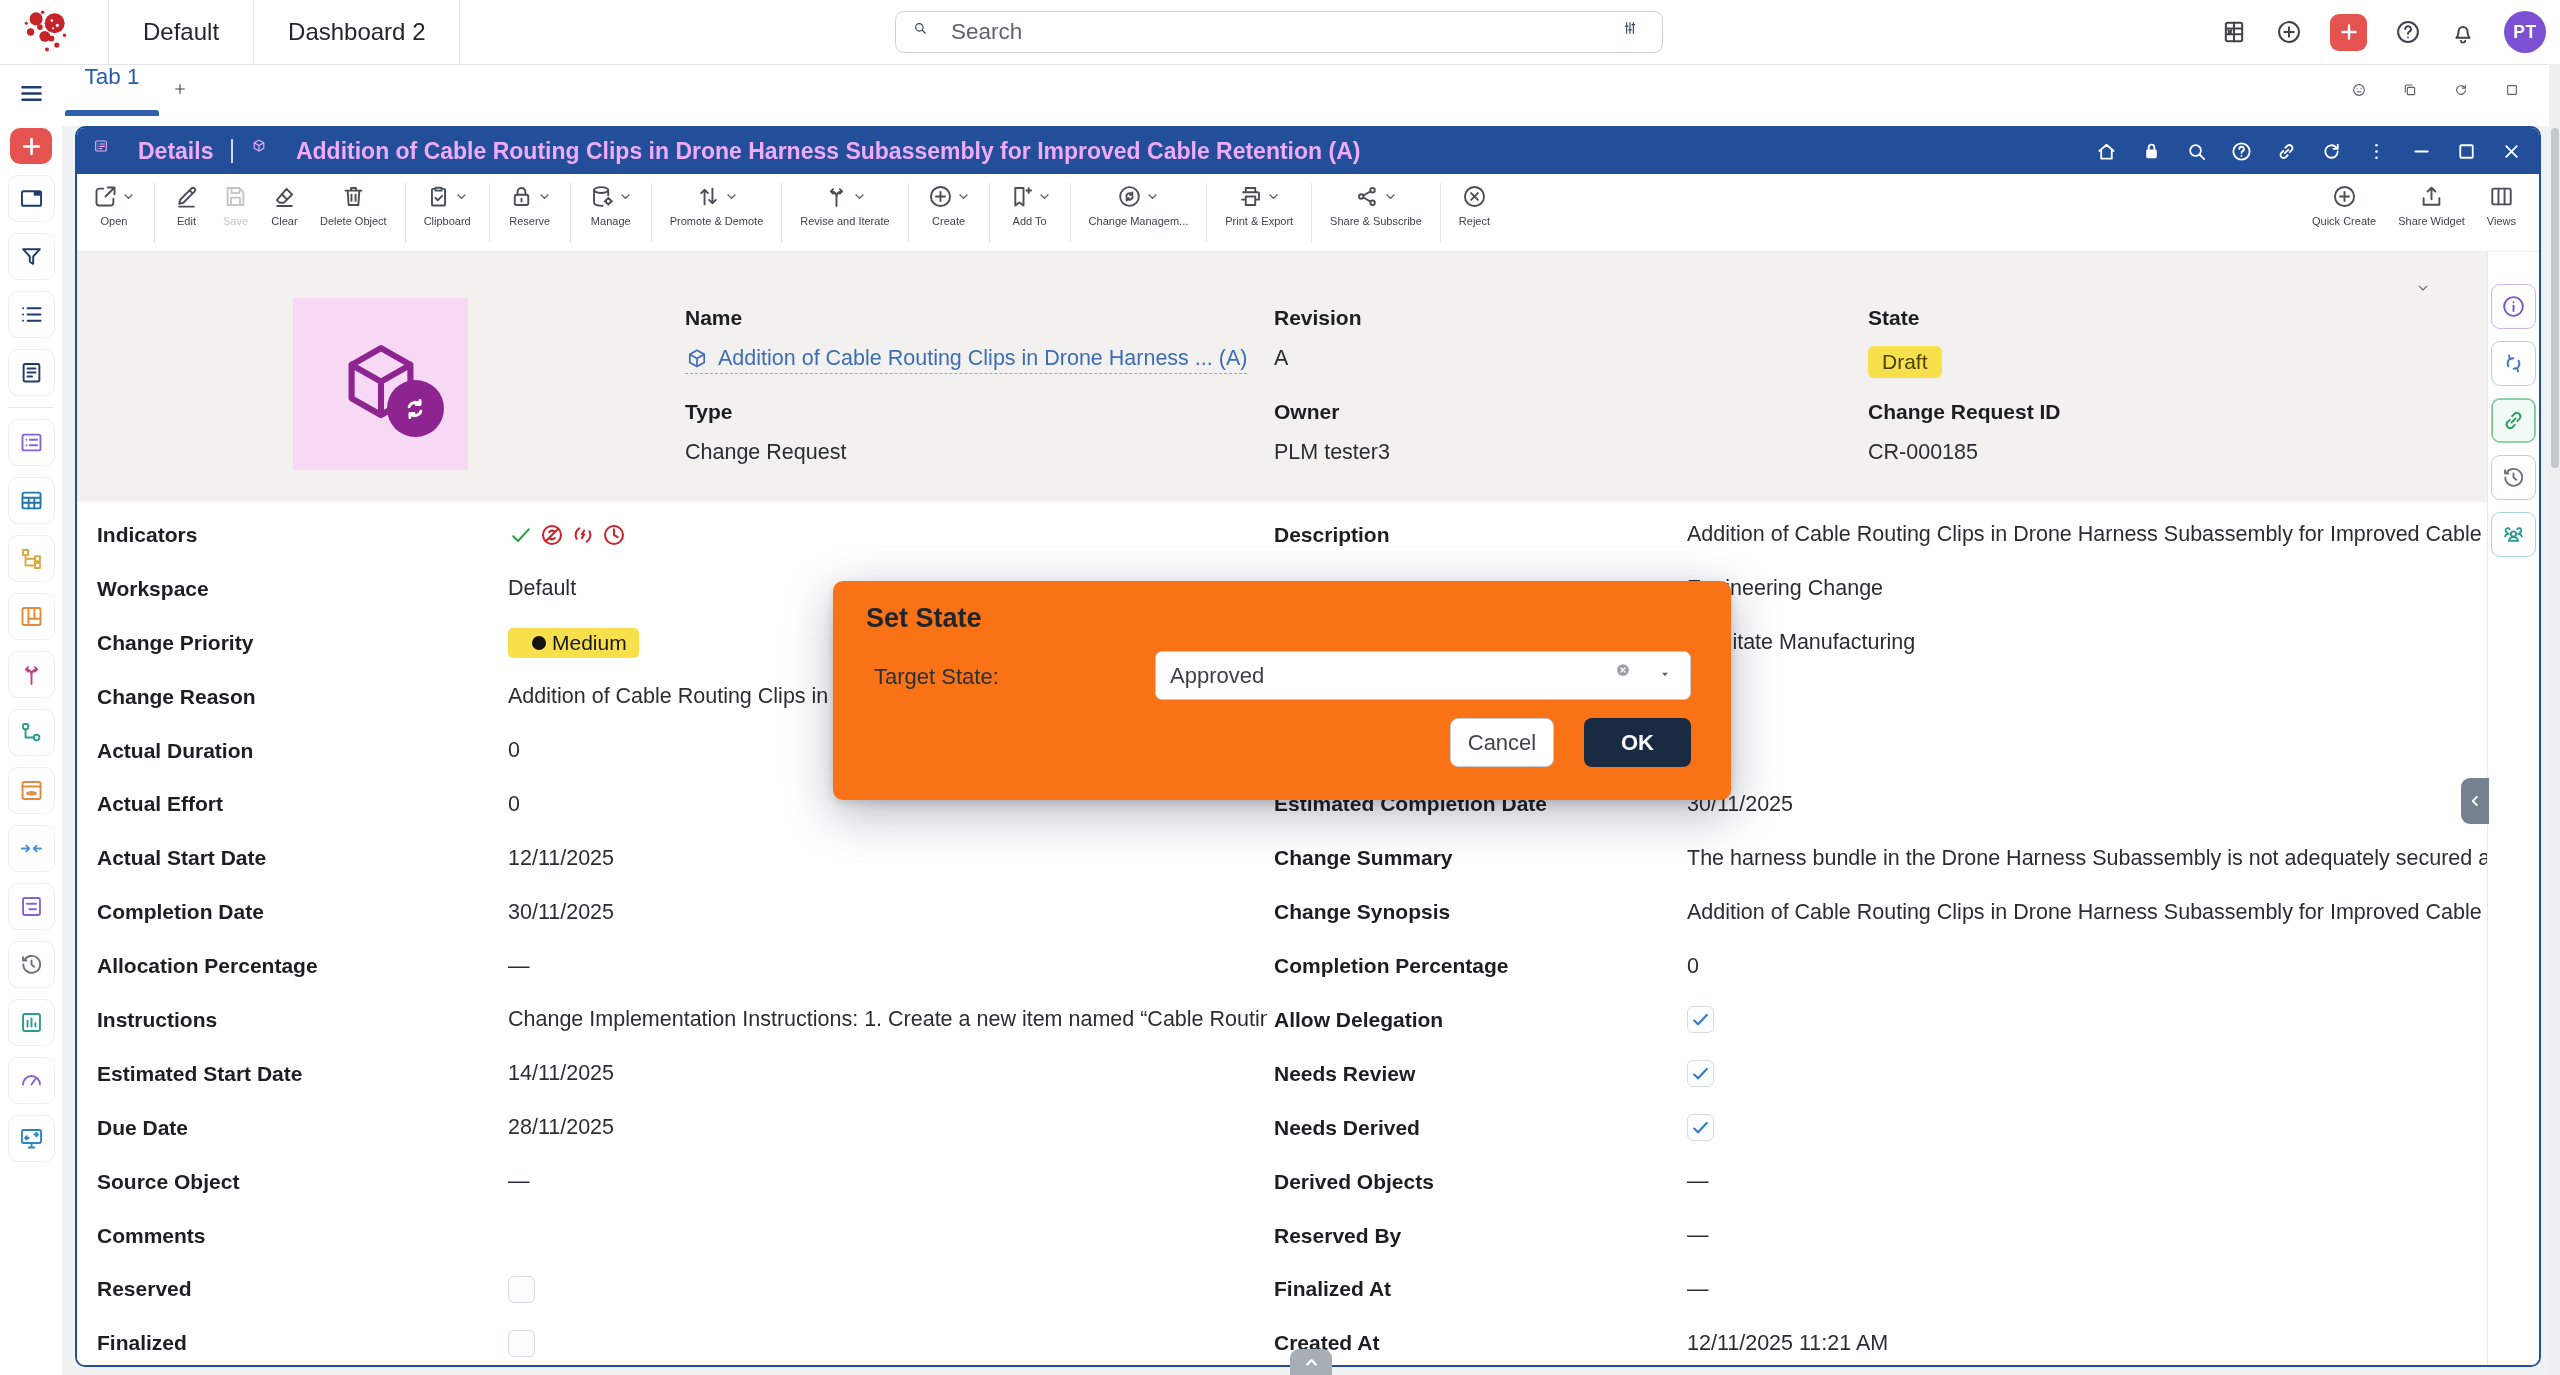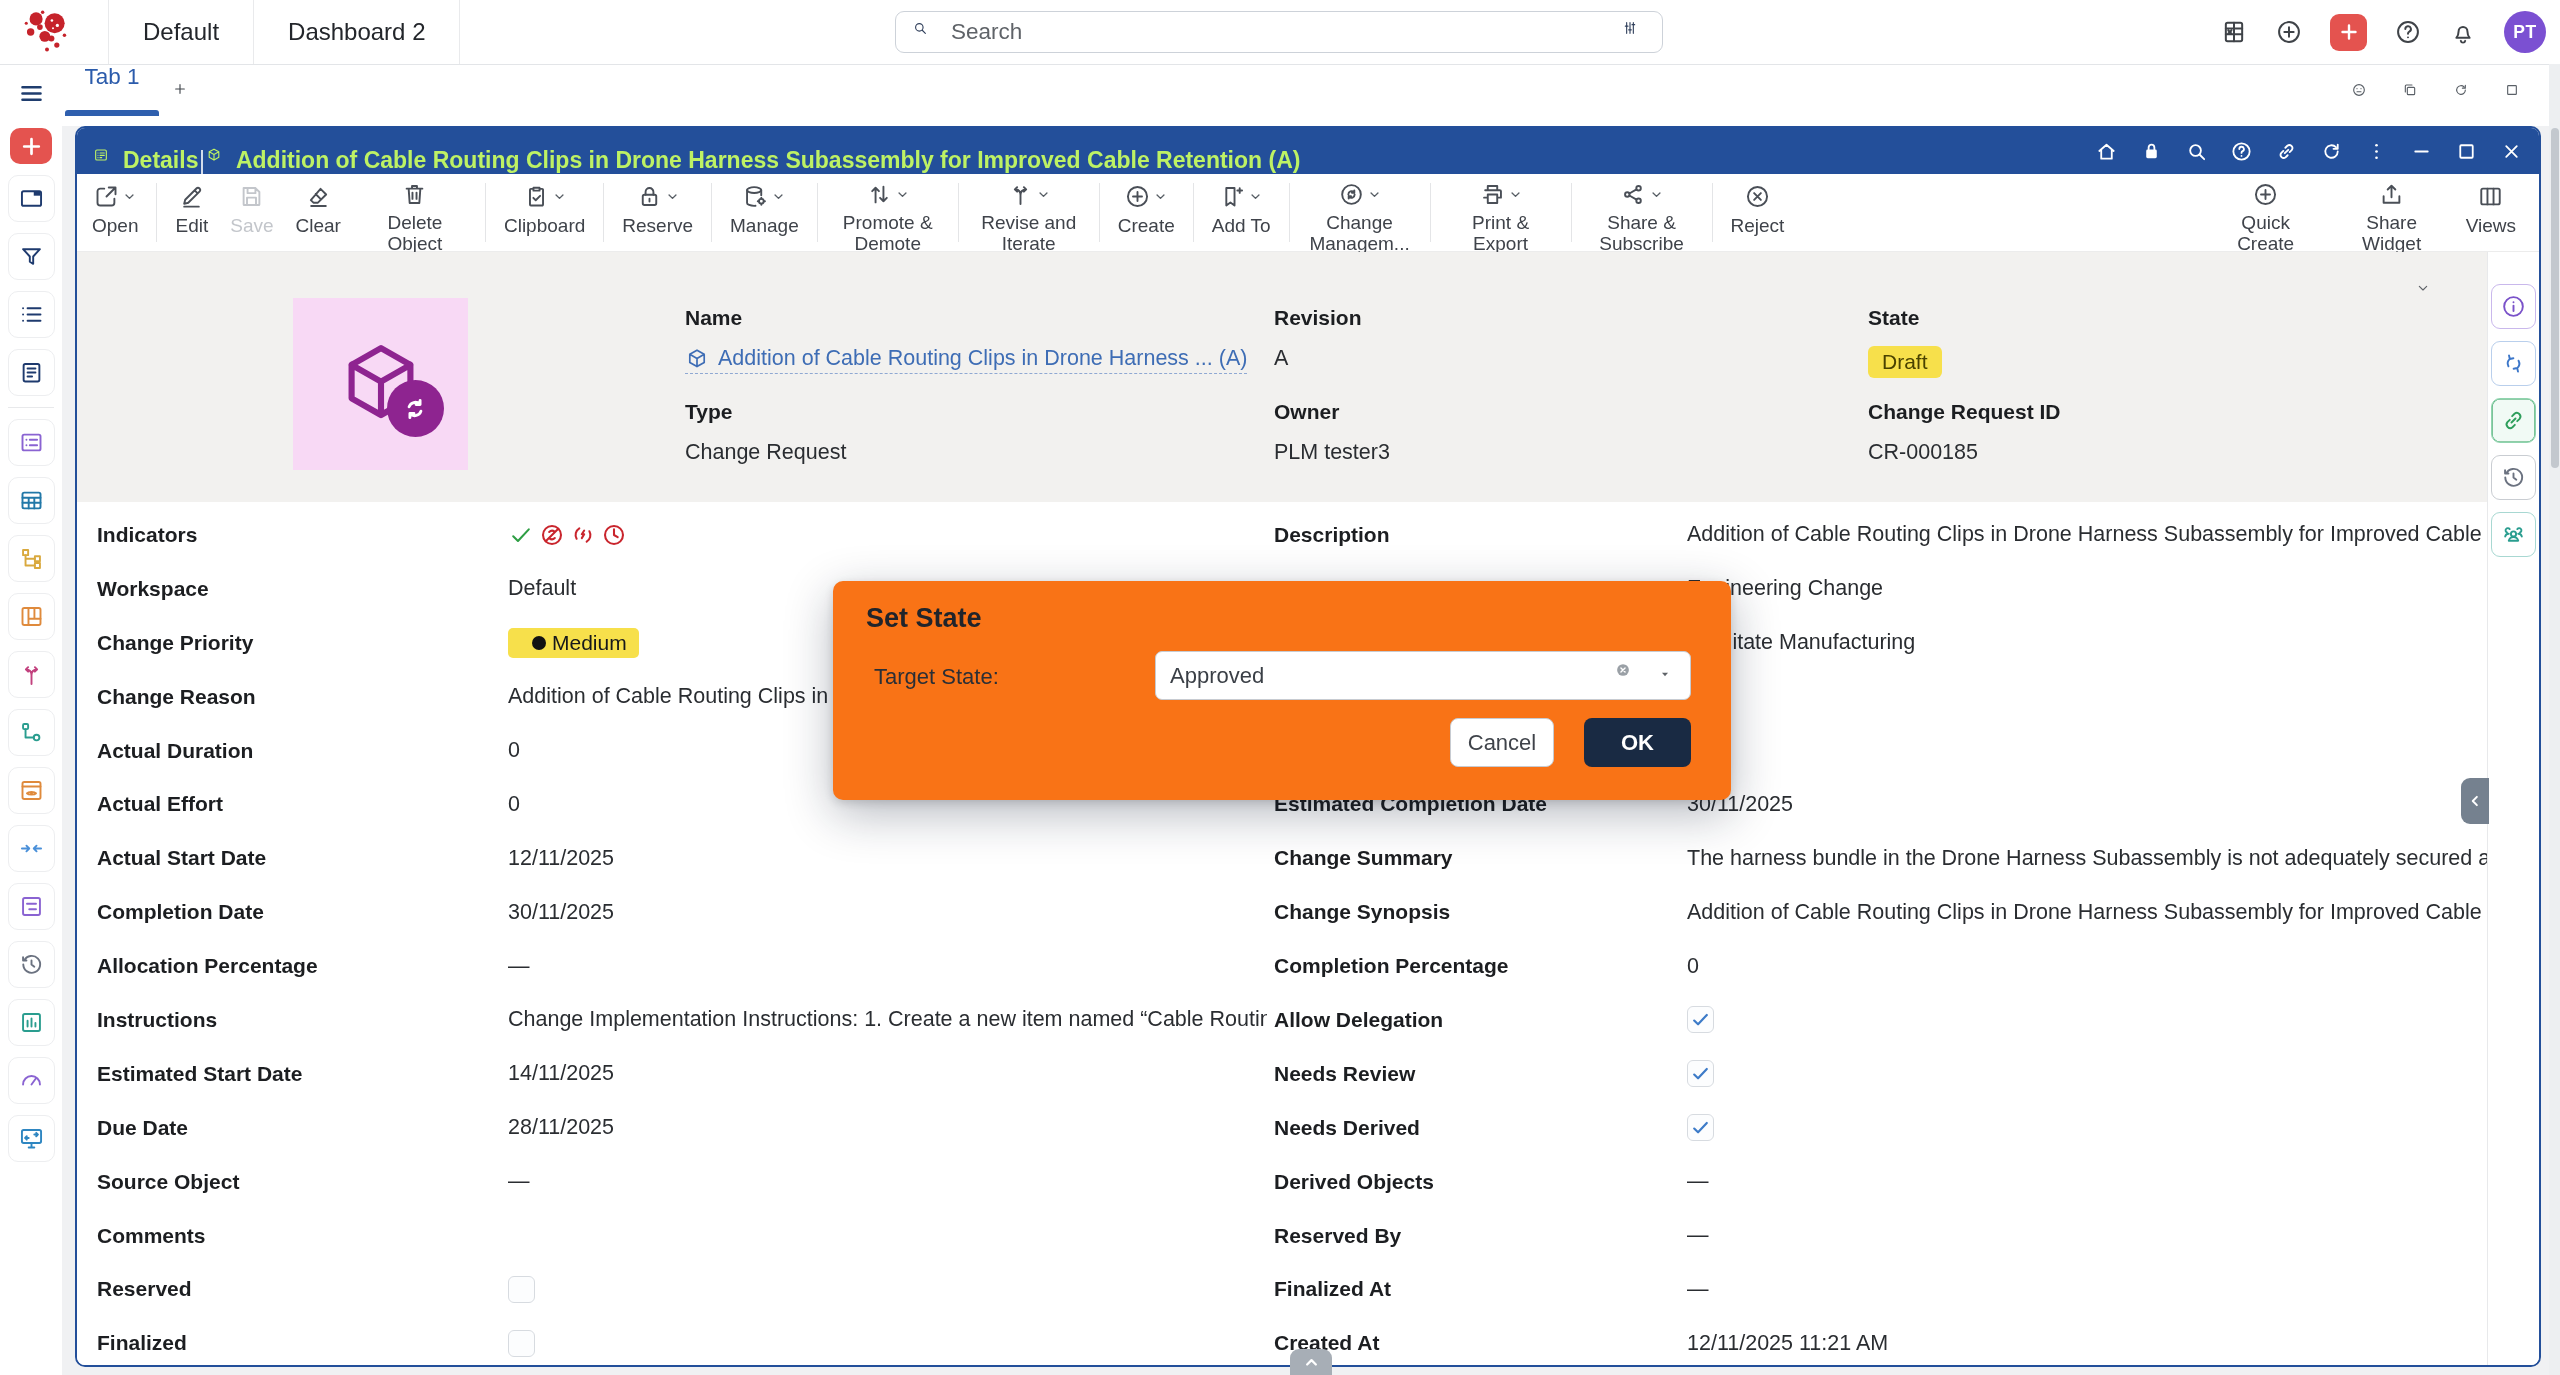--- a/index.html
+++ b/index.html
@@ -53,42 +53,42 @@
   .sbitem.plain{border-color:transparent;margin-top:6px}
   .sbitem.plain .ic{stroke-width:2.3}
   .sbitem.red{background:var(--red-button,#E4534F);border:none;width:42px;height:36px}
   .sbitem.red .ic{stroke-width:2.4}
   .sbdivider{width:46px;height:1px;background:#E8E9EB;margin-top:11px;flex:none}
 
   
   .window{position:absolute;left:75px;top:126px;width:2466px;height:1241px;background:#fff;
           border:2px solid var(--titlebar,#234F9A);border-radius:10px;box-sizing:border-box;
           overflow:hidden;z-index:3}
-  .titlebar{height:46px;background:var(--titlebar,#234F9A);display:flex;align-items:flex-end;
-            color:#bef264;padding:0 16px;gap:3px;position:relative}
+  .titlebar{height:46px;background:var(--titlebar,#234F9A);display:flex;align-items:center;
+            color:#f0abfc;padding:0 16px;gap:18px;position:relative}
   .titlebar .wic{width:27px;height:27px;flex:none}
   .wtitle-prefix{font-size:23px;font-weight:700;white-space:nowrap}
   .pipe{width:1.5px;height:24px;background:rgba(255,255,255,.8);flex:none}
   .wtitle{font-size:23px;font-weight:700;white-space:nowrap;overflow:hidden}
   .wcontrols{position:absolute;right:16px;top:0;height:46px;display:flex;align-items:center;gap:22px}
   .wbtn{width:23px;height:23px;color:#fff}
   .wbtn .ic{width:100%;height:100%;stroke-width:1.9}
 
   
   .toolbar{position:absolute;left:0;right:0;top:46px;height:78px;background:#fff;
            border-bottom:1px solid #ECECEC;display:flex;align-items:stretch;padding:0 4px;box-sizing:border-box}
   .tleft{display:flex;align-items:stretch}
   .tgroup{display:flex}
   .tsep{width:1px;background:#E4E5E7;margin:9px 7px}
   .tbtn{display:flex;flex-direction:column;align-items:center;padding:7px 11px 0;max-width:118px}
   .tico{height:30px;display:flex;align-items:center;gap:2px;color:#4A4F57}
   .tico .ic{width:27px;height:27px}
   .tchev{width:15px;height:15px;color:#5A6067}
   .tchev .ic{width:15px;height:15px;stroke-width:2.2}
-  .tlabel{font-size:19px;line-height:1.13;color:#3F434A;text-align:center;margin-top:4px;max-width:104px}
+  .tlabel{font-size:11px;line-height:1.13;color:#3F434A;text-align:center;margin-top:4px;max-width:104px}
   .tbtn.disabled .tico,.tbtn.disabled .tlabel{color:#C3C6CB}
   .tright{margin-left:auto;display:flex;padding-right:8px}
 
   
   .headerband{position:absolute;left:0;top:124px;width:2415px;height:250px;background:#F2F1EF}
   .thumbwrap{position:absolute;left:216px;top:46px;width:175px;height:172px;
              background:var(--thumbnail-bg,#F8D9F5);display:flex;align-items:center;justify-content:center}
   .thumbcube{width:98px;height:98px;color:var(--thumbnail-icon,#8E2490);position:relative}
   .thumbcube>.ic{width:100%;height:100%;stroke-width:1.5}
   .thumbbadge{position:absolute;right:-14px;bottom:-4px;width:57px;height:57px;border-radius:50%;

